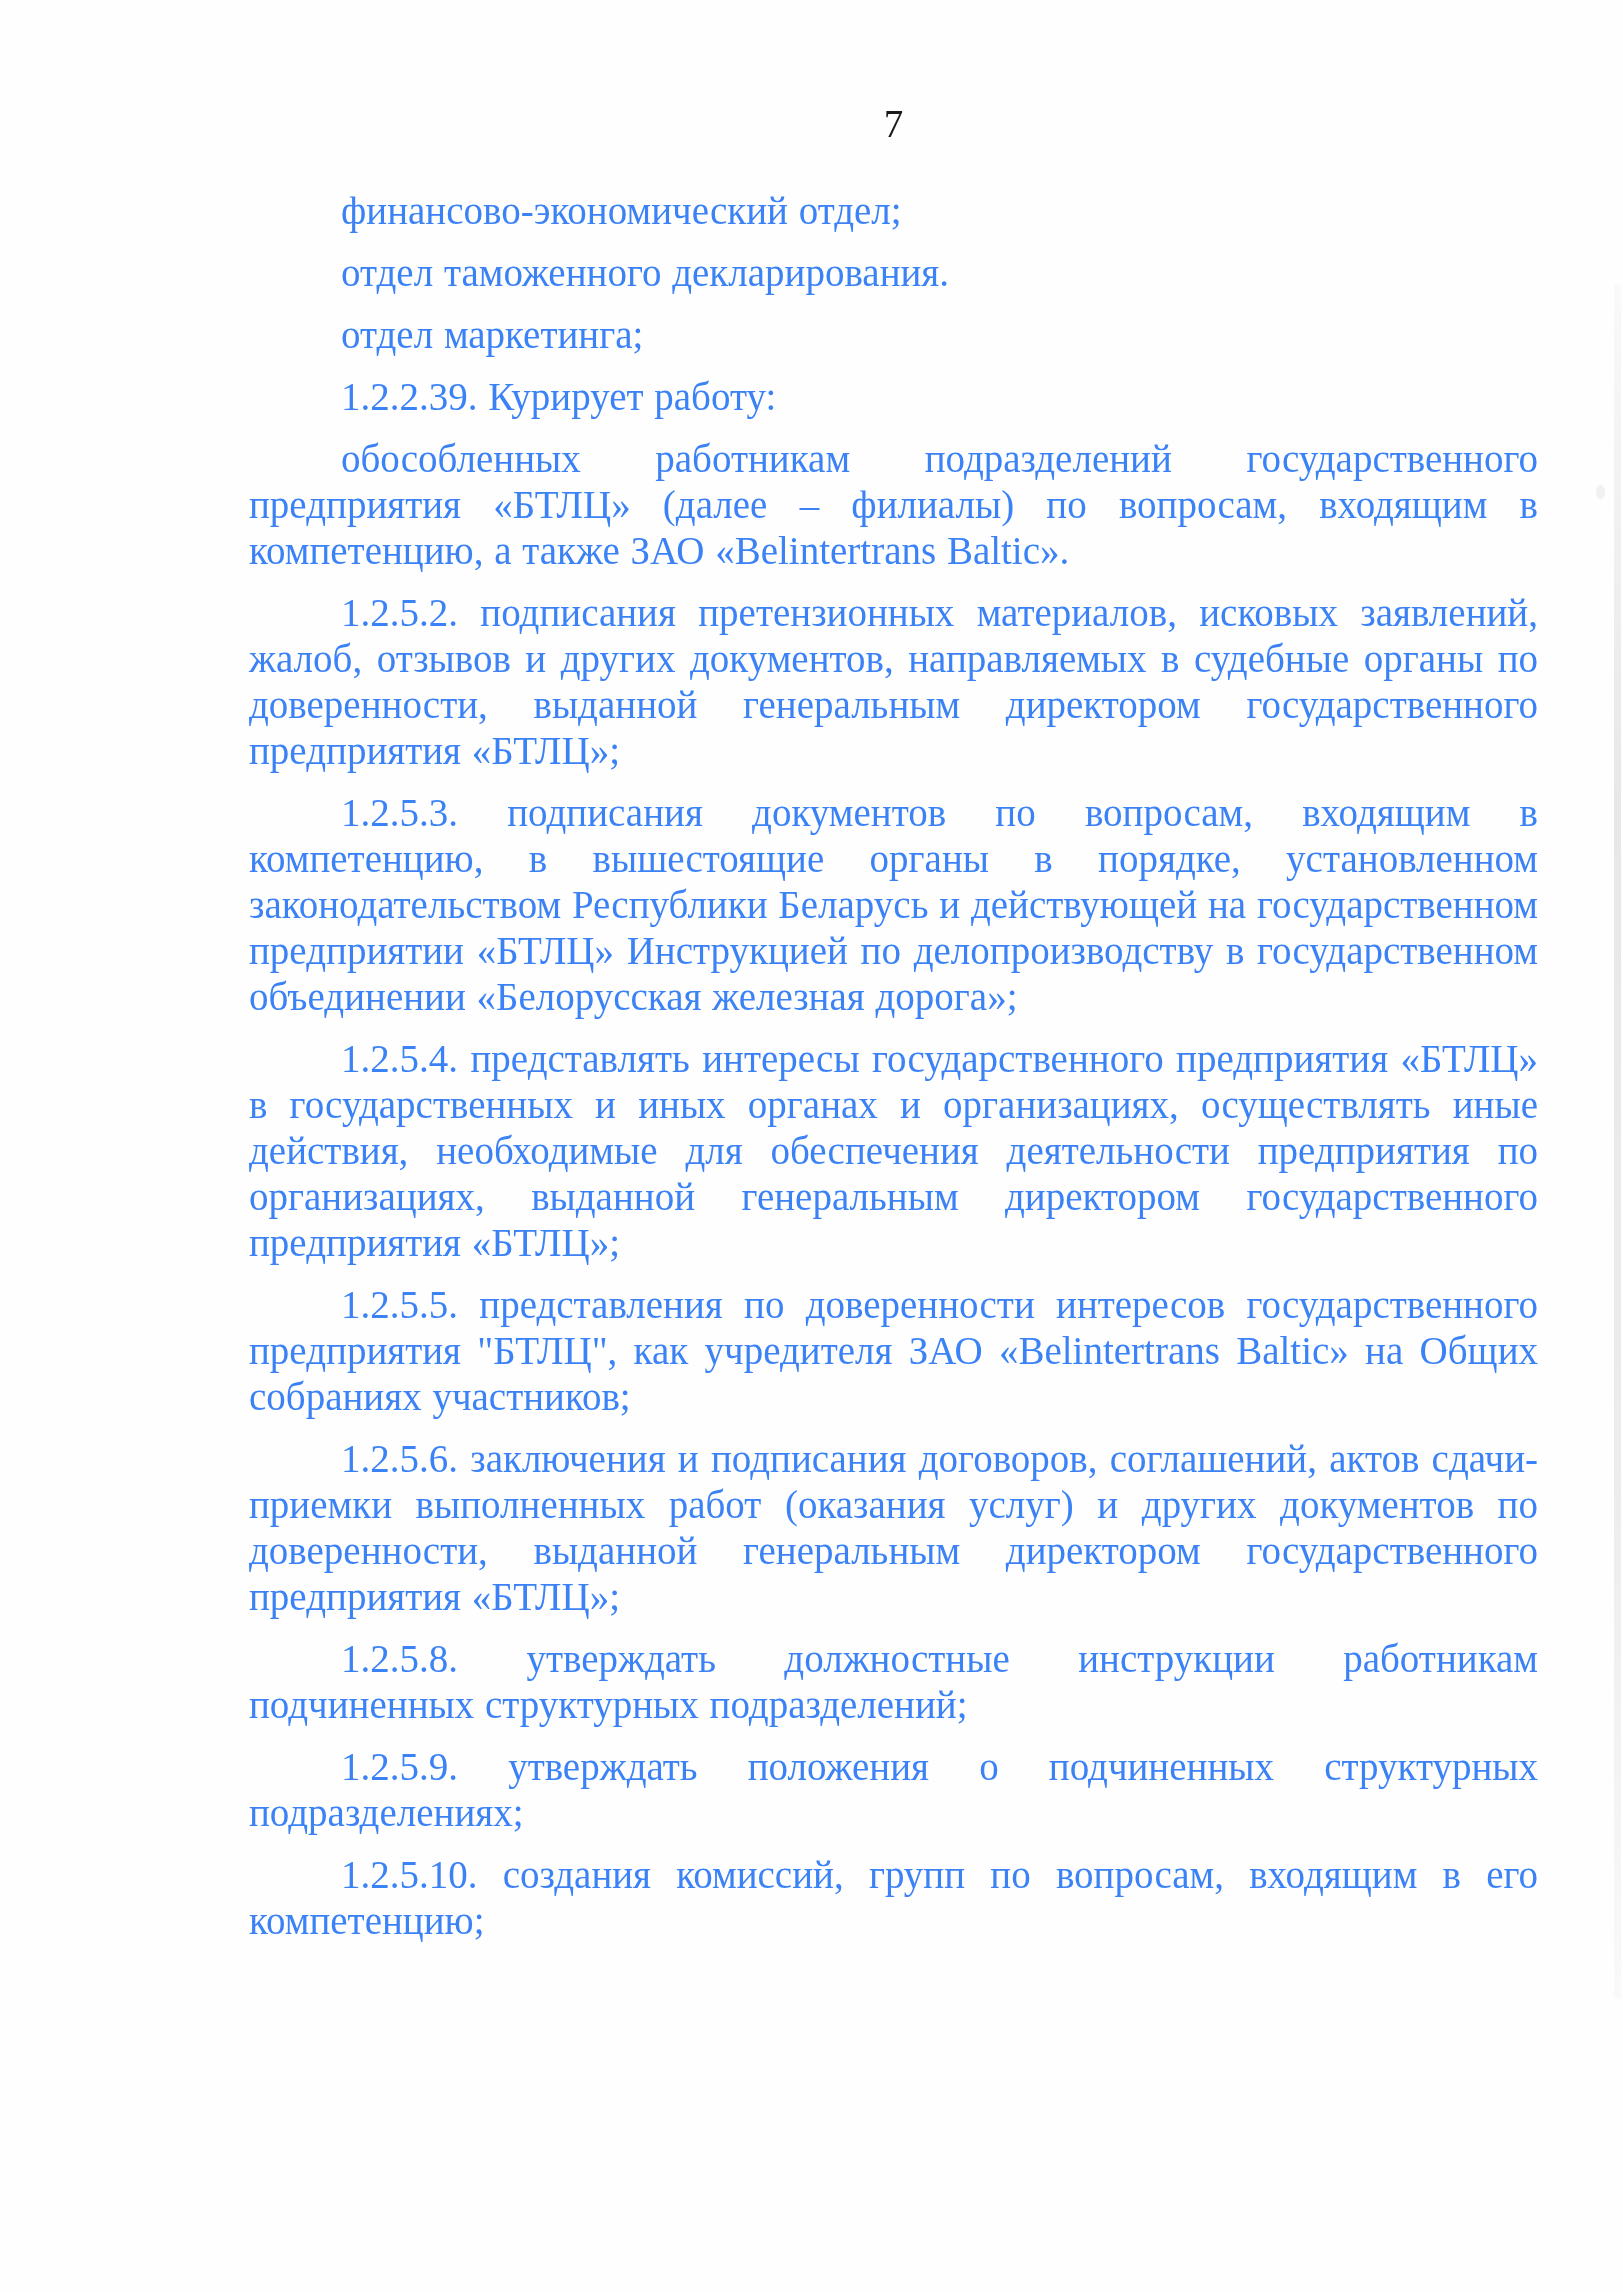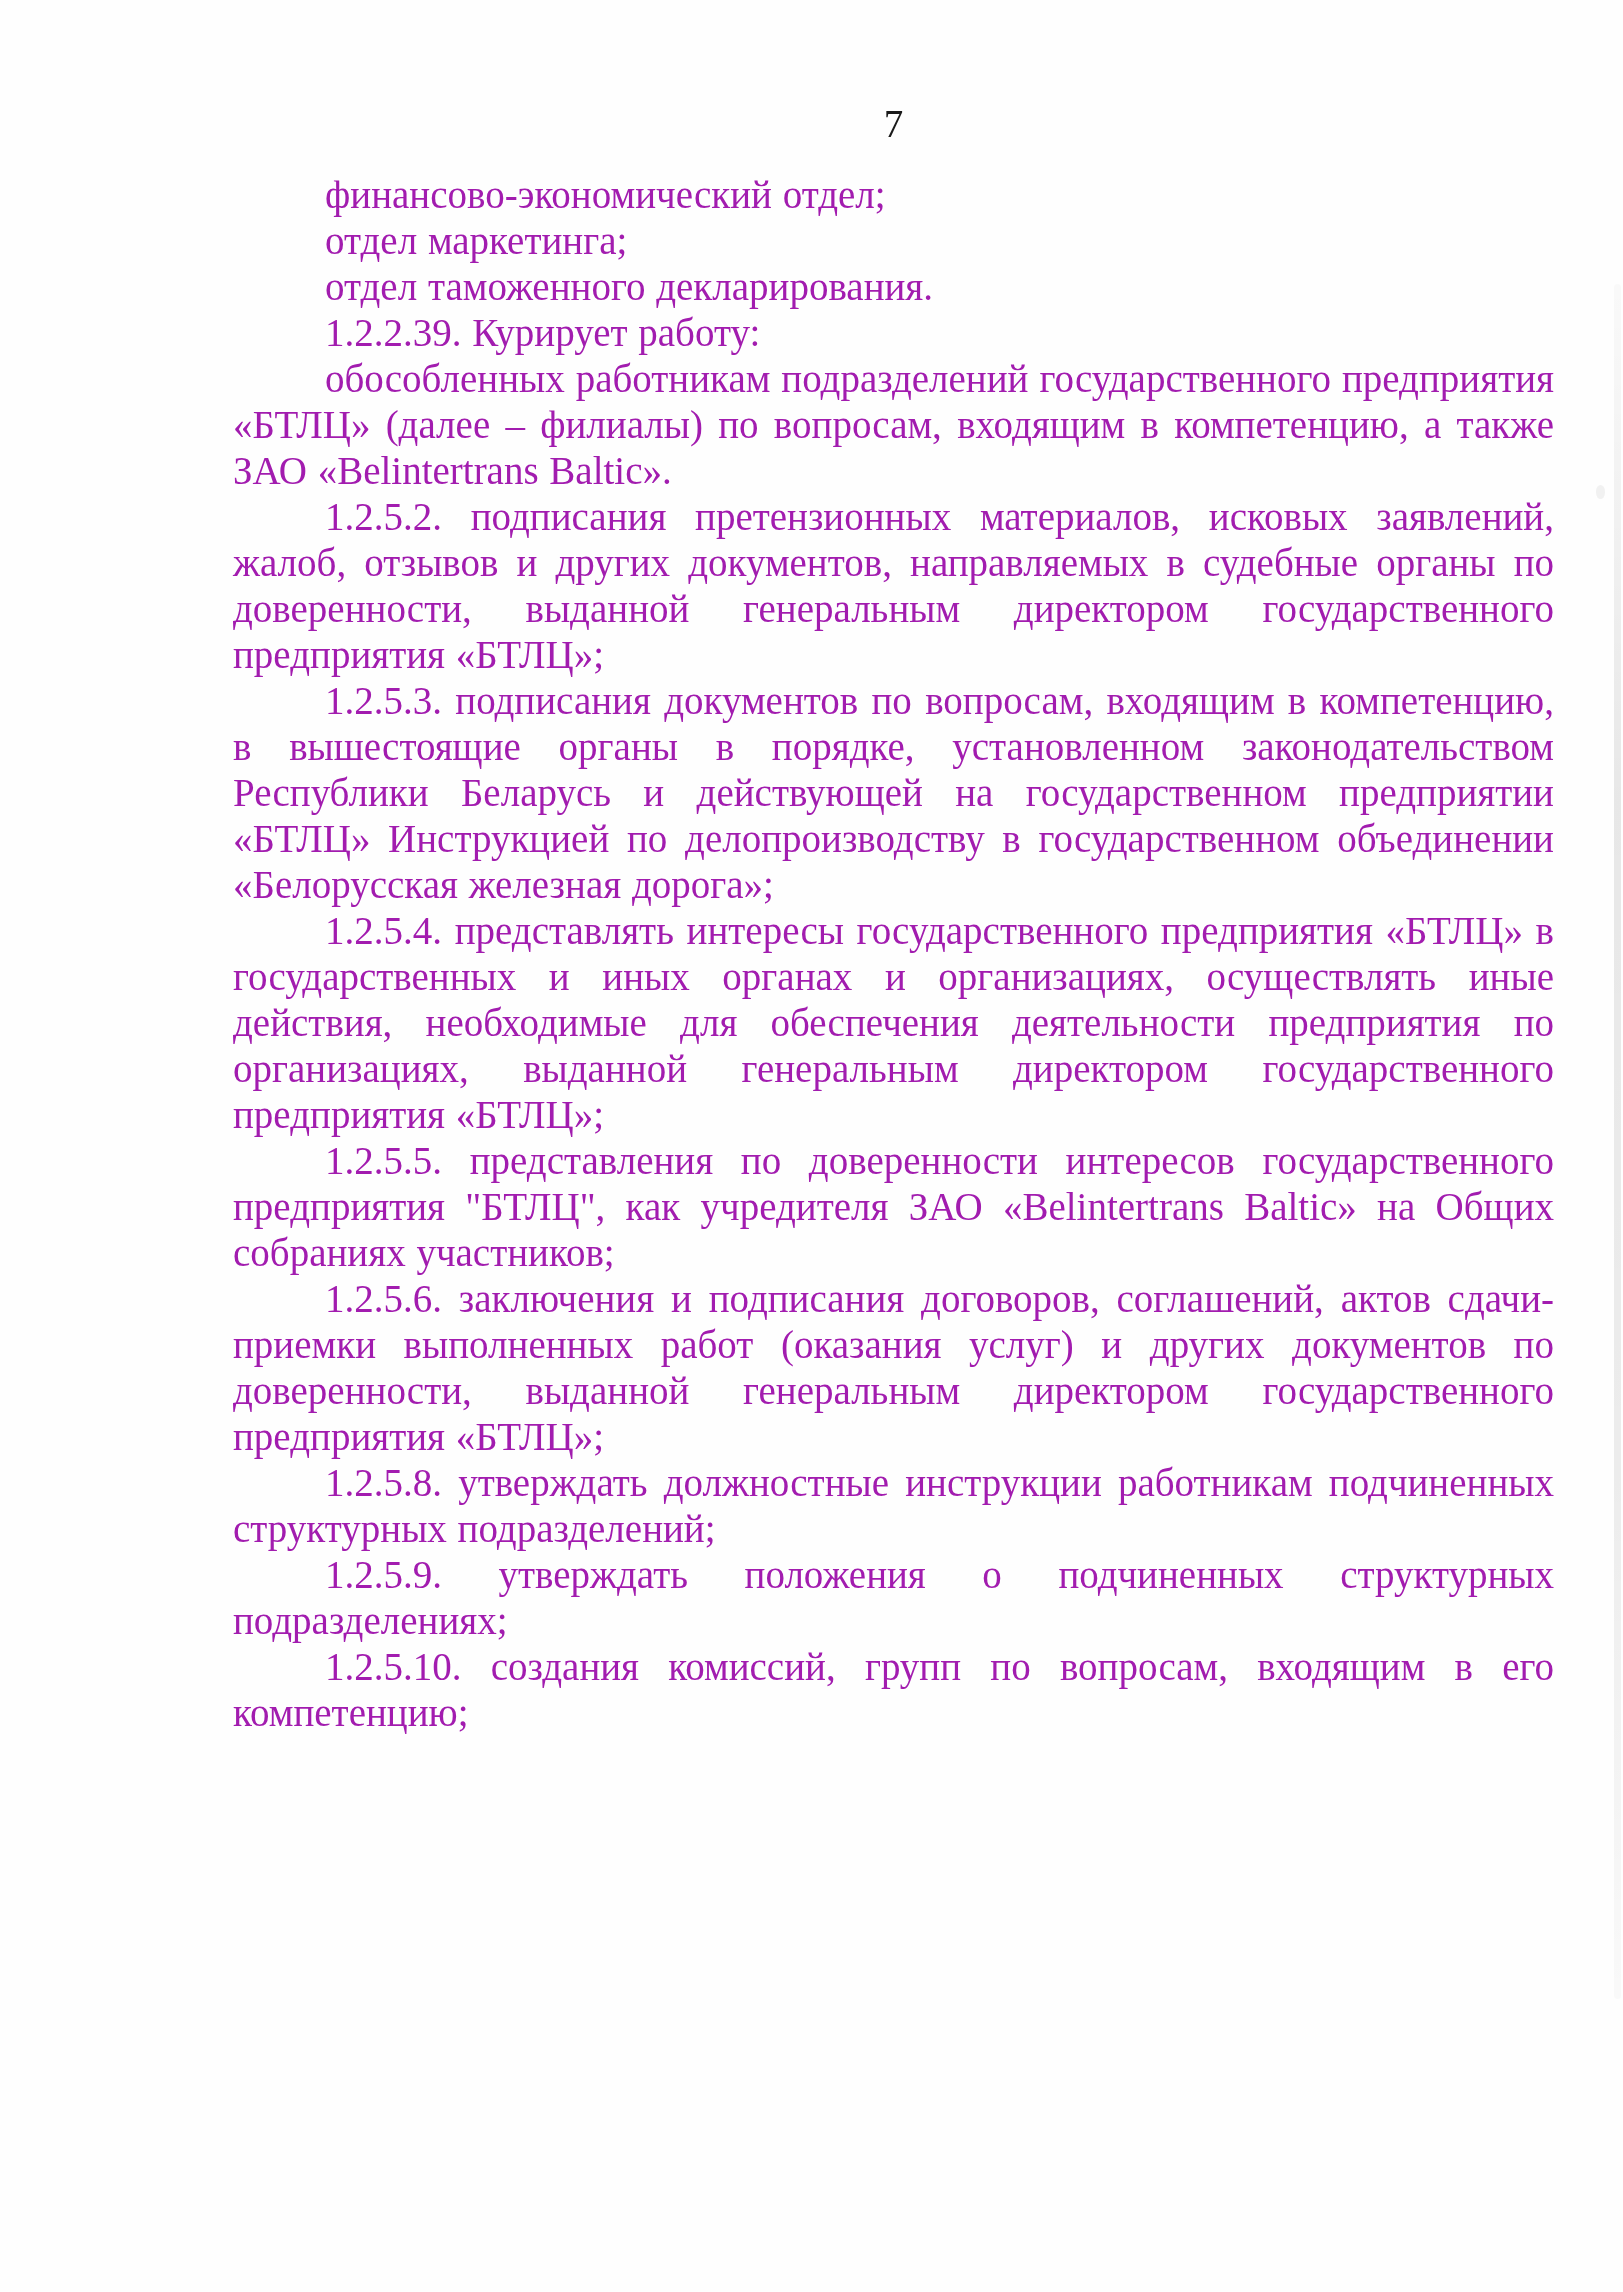--- a/index.html
+++ b/index.html
@@ -26,29 +26,29 @@
     line-height: 46px;
     color: #1a1a1a;
   }
   .content {
     position: absolute;
     top: 172px;
     left: 233px;
     width: 1321px;
   }
   p.para {
-    margin: 0;
+    margin: 16px;
     padding: 0;
     font-size: 39px;
     line-height: 46px;
     text-align: justify;
     text-align-last: left;
     text-indent: 92px;
     word-spacing: 1px;
-    color: #a21caf;
+    color: #3b82f6;
   }
   
   .scan-edge {
     position: absolute;
     top: 284px;
     right: 2px;
     width: 6.9px;
     height: 1715px;
     background: linear-gradient(to bottom, rgba(0,0,0,0.02), rgba(0,0,0,0.09) 30%, rgba(0,0,0,0.07) 70%, rgba(0,0,0,0.02));
     border-radius: 3.9px;
@@ -64,22 +64,22 @@
   }
 </style>
 </head>
 <body>
 
 <div class="page">
   <div class="page-number">7</div>
 
   <div class="content">
       <p class="para">финансово-экономический отдел;</p>
+      <p class="para">отдел таможенного декларирования.</p>
       <p class="para">отдел маркетинга;</p>
-      <p class="para">отдел таможенного декларирования.</p>
       <p class="para">1.2.2.39. Курирует работу:</p>
       <p class="para">обособленных работникам подразделений государственного предприятия «БТЛЦ» (далее – филиалы) по вопросам, входящим в компетенцию, а также ЗАО «Belintertrans Baltic».</p>
       <p class="para">1.2.5.2. подписания претензионных материалов, исковых заявлений, жалоб, отзывов и других документов, направляемых в судебные органы по доверенности, выданной генеральным директором государственного предприятия «БТЛЦ»;</p>
       <p class="para">1.2.5.3. подписания документов по вопросам, входящим в компетенцию, в вышестоящие органы в порядке, установленном законодательством Республики Беларусь и действующей на государственном предприятии «БТЛЦ» Инструкцией по делопроизводству в государственном объединении «Белорусская железная дорога»;</p>
       <p class="para">1.2.5.4. представлять интересы государственного предприятия «БТЛЦ» в государственных и иных органах и организациях, осуществлять иные действия, необходимые для обеспечения деятельности предприятия по организациях, выданной генеральным директором государственного предприятия «БТЛЦ»;</p>
       <p class="para">1.2.5.5. представления по доверенности интересов государственного предприятия "БТЛЦ", как учредителя ЗАО «Belintertrans Baltic» на Общих собраниях участников;</p>
       <p class="para">1.2.5.6. заключения и подписания договоров, соглашений, актов сдачи-приемки выполненных работ (оказания услуг) и других документов по доверенности, выданной генеральным директором государственного предприятия «БТЛЦ»;</p>
       <p class="para">1.2.5.8. утверждать должностные инструкции работникам подчиненных структурных подразделений;</p>
       <p class="para">1.2.5.9. утверждать положения о подчиненных структурных подразделениях;</p>
       <p class="para">1.2.5.10. создания комиссий, групп по вопросам, входящим в его компетенцию;</p>

